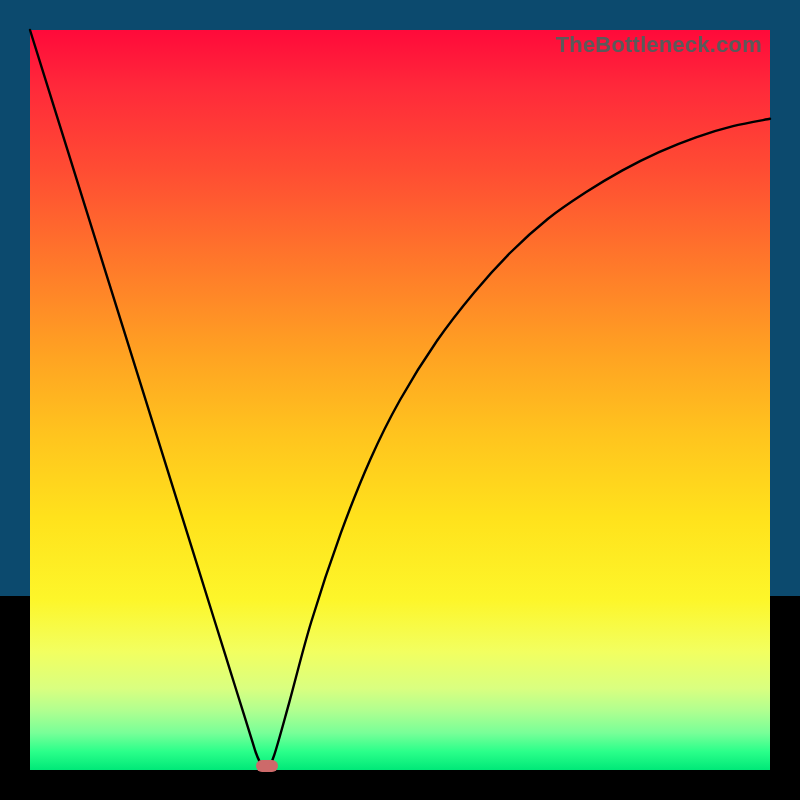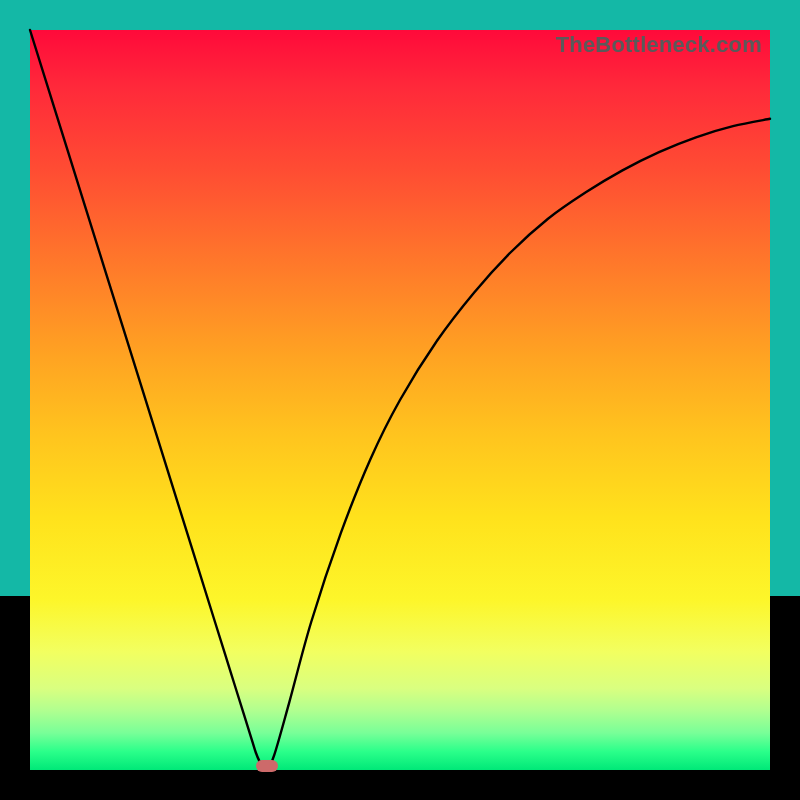--- a/index.html
+++ b/index.html
@@ -8,21 +8,21 @@
     width: 800px;
     height: 800px;
     overflow: hidden;
     background: #000;
     font-family: Arial, Helvetica, sans-serif;
   }
   .outer {
     position: relative;
     width: 800px;
     height: 596px;
-    background: #14b8a6;
+    background: #0c4a6e;
   }
   .plot {
     position: absolute;
     left: 30px;
     top: 30px;
     width: 740px;
     height: 740px;
     background: linear-gradient(to bottom,
       #ff0a3a 0%,
       #ff2a3a 8%,

